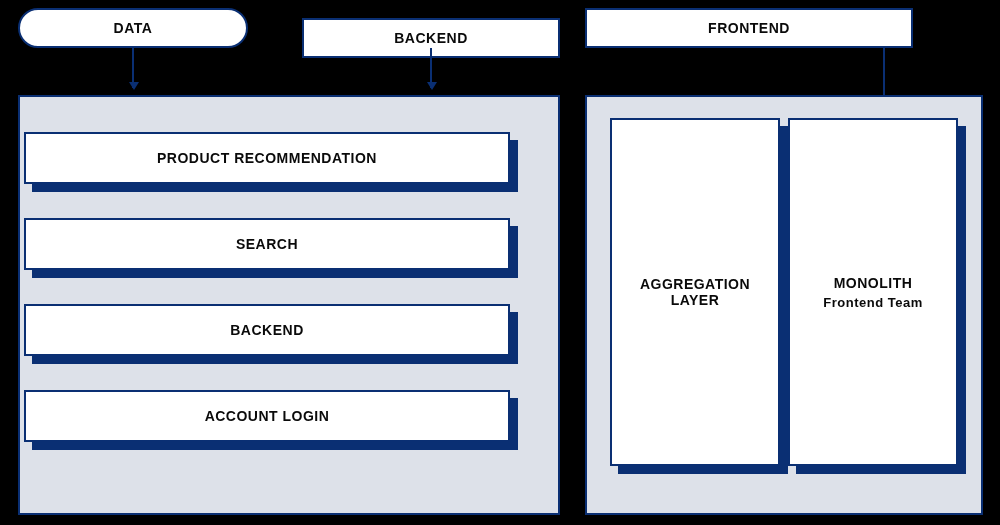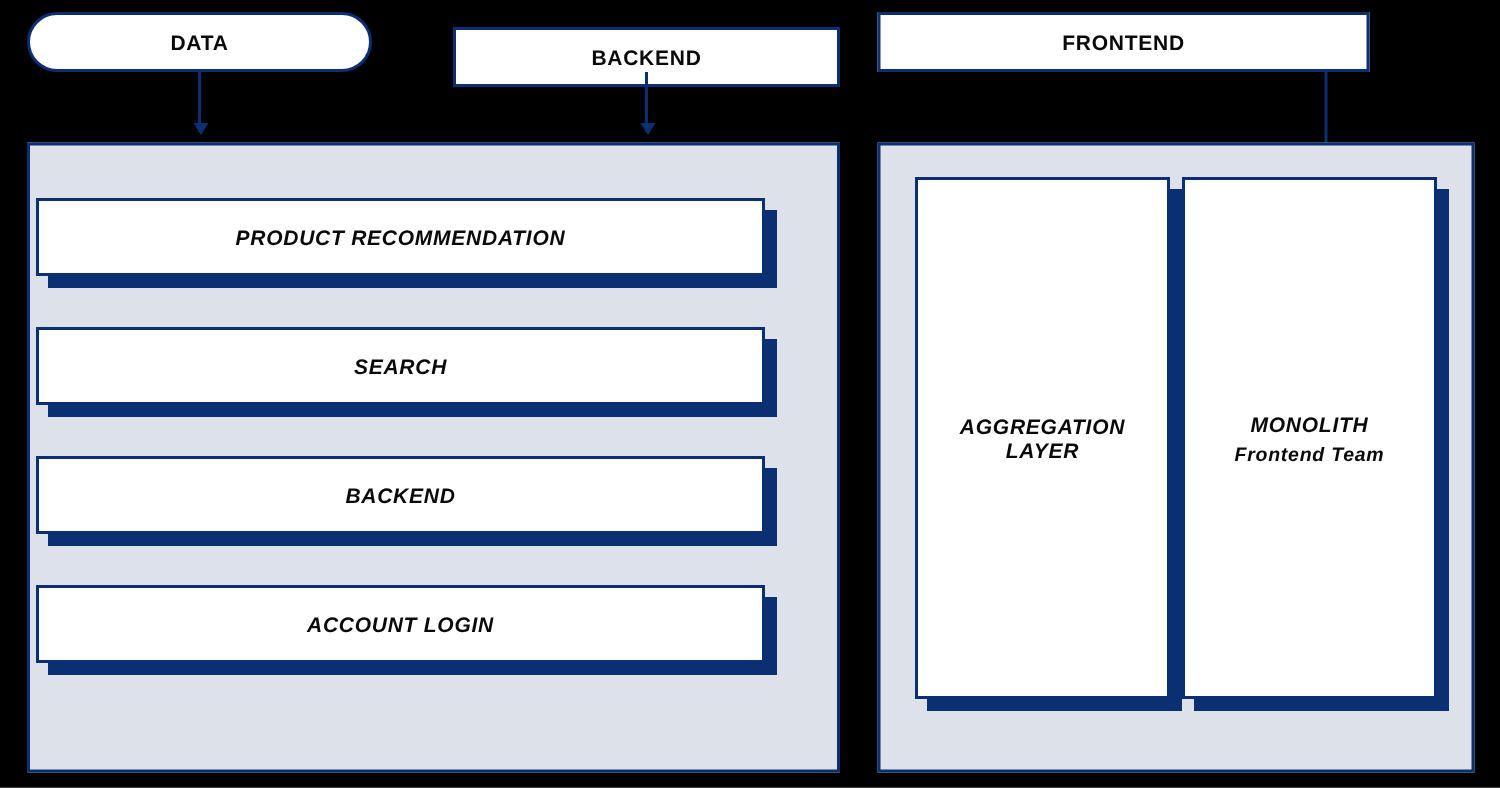--- a/index.html
+++ b/index.html
@@ -84,21 +84,20 @@
     display: flex;
     flex-direction: column;
     align-items: center;
     justify-content: center;
     text-align: center;
     font-weight: 700;
     font-size: 14px;
     letter-spacing: 0.5px;
     color: #0a0a0a;
     padding: 8px;
-    font-style: italic;
   }
   .sbox .face .sub {
     font-weight: 700;
     font-size: 13px;
     margin-top: 4px;
   }
 
   
   .item { left: 24px; width: 486px; height: 52px; }
   .item1 { top: 132px; }

